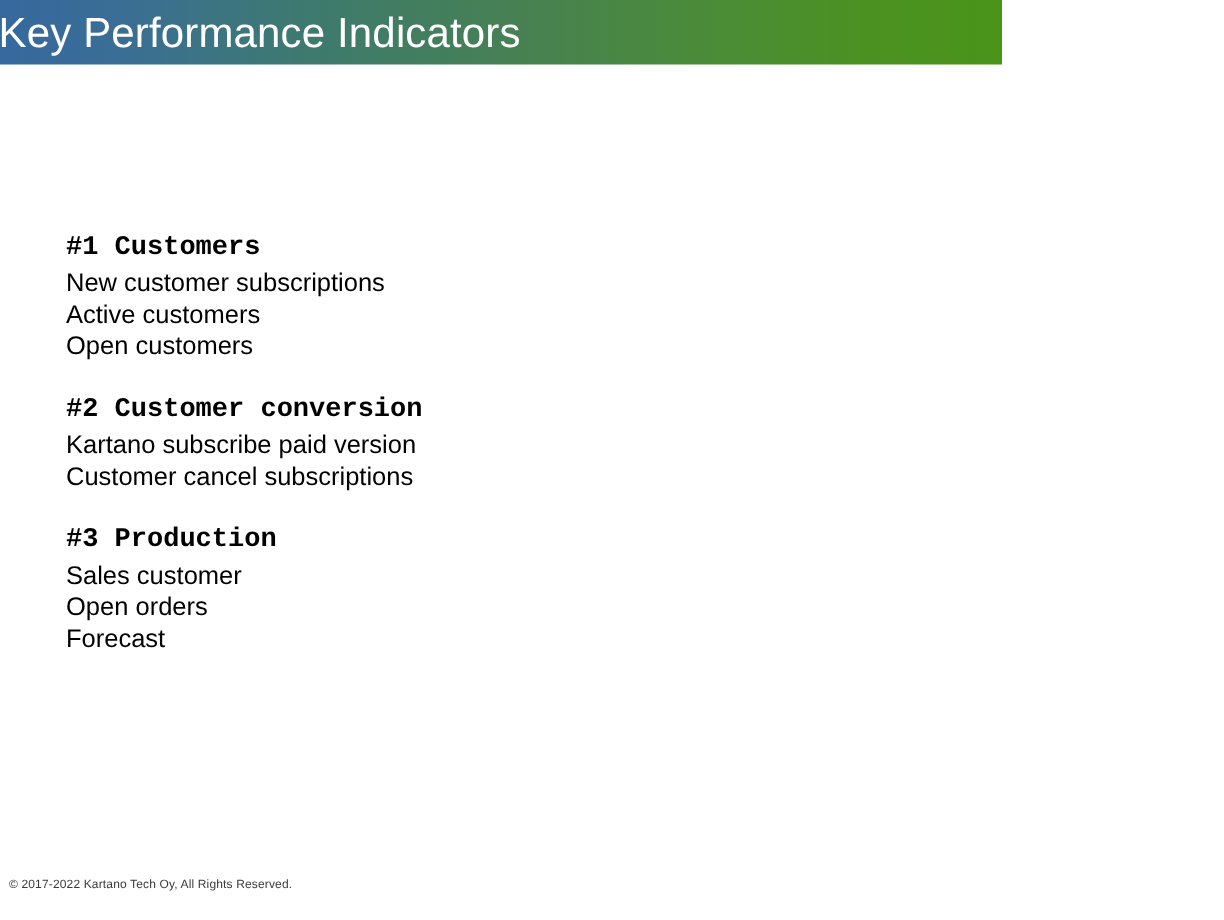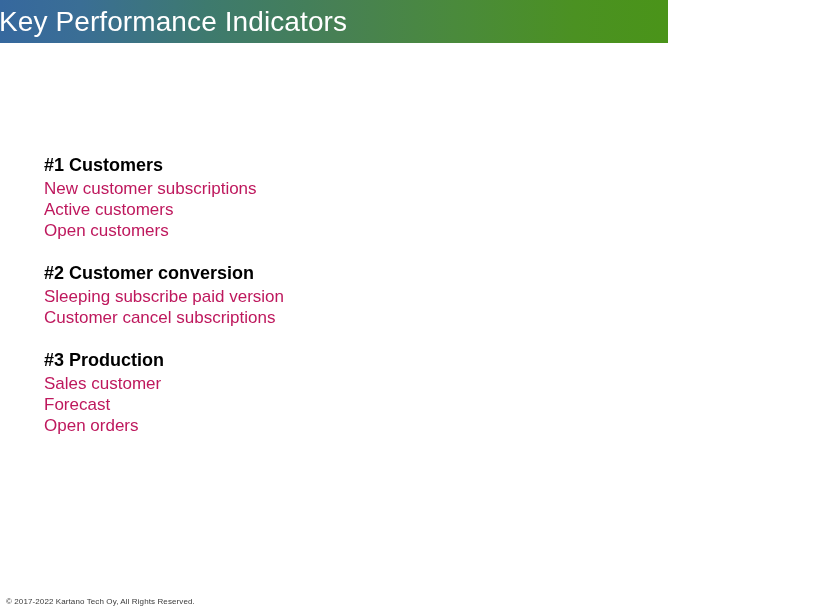--- a/index.html
+++ b/index.html
@@ -57,47 +57,47 @@
     top: 155px;
     width: 720px;
   }
   .kpi-group {
     margin: 0 0 22px 0;
   }
   .kpi-group:last-child {
     margin-bottom: 4px;
   }
   .kpi-heading {
-    font-family: Liberation Sans, sans-serif;
+    font-family: Liberation Mono, monospace;
     font-size: 18px;
     font-weight: bold;
     color: #000000;
     line-height: 21px;
     margin: 0 0 2px 0;
     white-space: nowrap;
   }
   .kpi-list {
     list-style: none;
     margin: 0;
     padding: 0;
   }
   .kpi-item {
     font-family: "Liberation Sans", sans-serif;
     font-size: 17px;
     font-weight: 400;
-    color: #be185d;
+    color: #000000;
     line-height: 21px;
     white-space: nowrap;
   }
 
   
   .footer {
     position: absolute;
     left: 6px;
-    bottom: 7px;
+    bottom: 19px;
     font-family: "Liberation Sans", sans-serif;
     font-size: 8px;
     font-weight: 400;
     color: #3a3a3a;
     white-space: nowrap;
     letter-spacing: 0.1px;
   }
 </style>
 </head>
 <body>
@@ -113,29 +113,29 @@
     <ul class="kpi-list">
       <li class="kpi-item">New customer subscriptions</li>
       <li class="kpi-item">Active customers</li>
       <li class="kpi-item">Open customers</li>
     </ul>
   </div>
 
   <div class="kpi-group">
     <div class="kpi-heading">#2 Customer conversion</div>
     <ul class="kpi-list">
-      <li class="kpi-item">Sleeping subscribe paid version</li>
+      <li class="kpi-item">Kartano subscribe paid version</li>
       <li class="kpi-item">Customer cancel subscriptions</li>
     </ul>
   </div>
 
   <div class="kpi-group">
     <div class="kpi-heading">#3 Production</div>
     <ul class="kpi-list">
       <li class="kpi-item">Sales customer</li>
+      <li class="kpi-item">Open orders</li>
       <li class="kpi-item">Forecast</li>
-      <li class="kpi-item">Open orders</li>
     </ul>
   </div>
 
 </div>
 
 <div class="footer">© 2017-2022 Kartano Tech Oy, All Rights Reserved.</div>
 
 </body></html>

